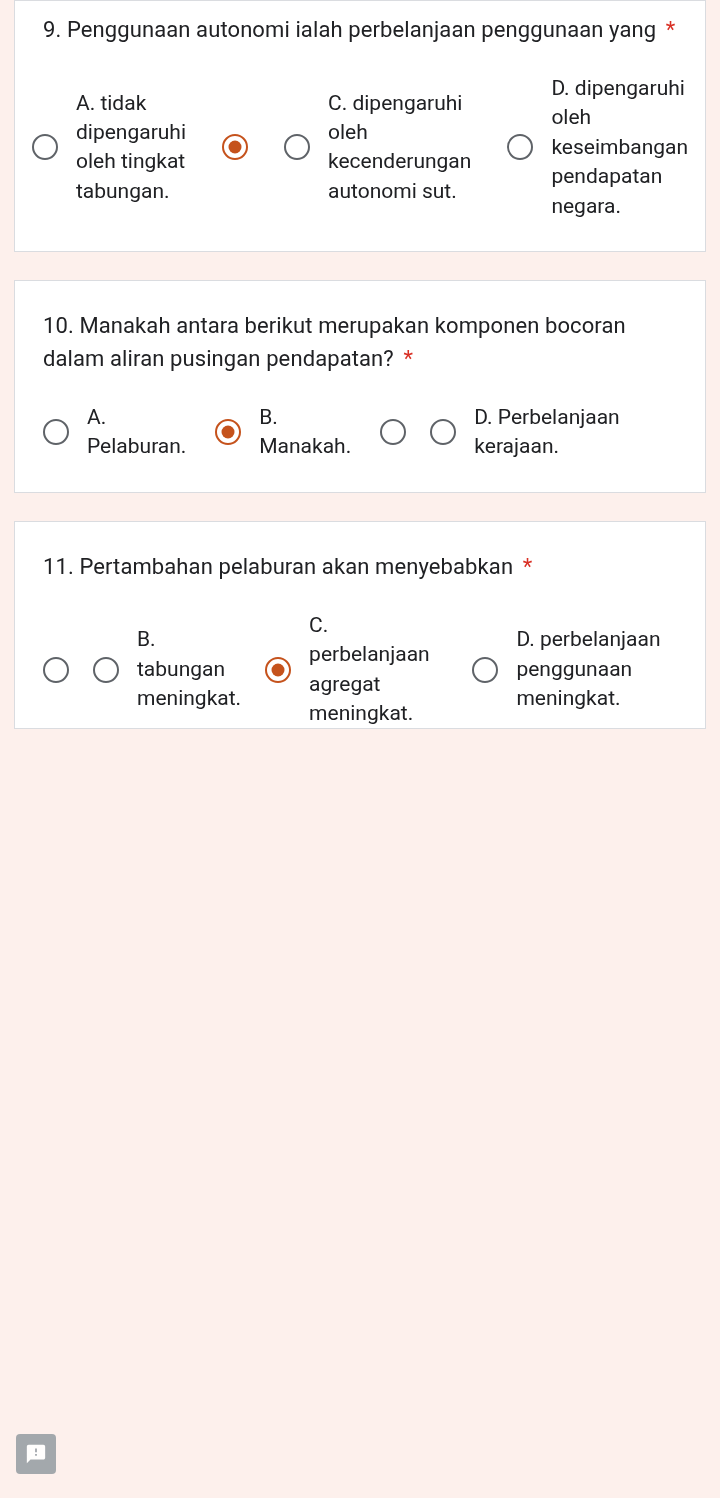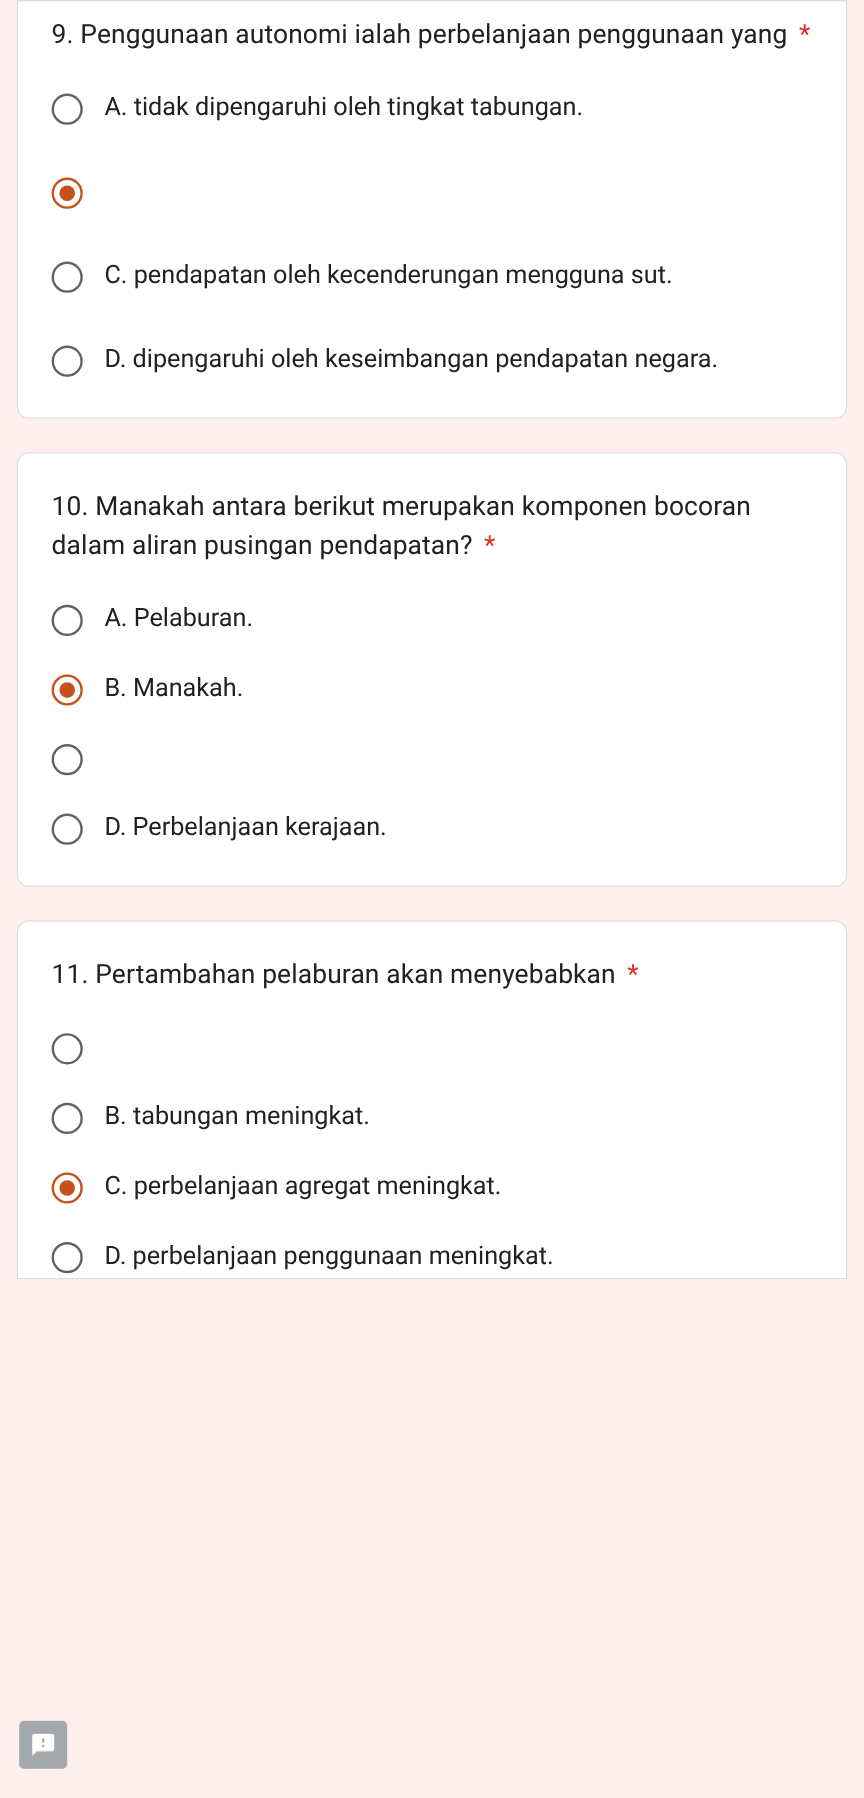--- a/index.html
+++ b/index.html
@@ -4,35 +4,35 @@
 <style>
   * { box-sizing: border-box; margin: 0; padding: 0; }
   body {
     font-family: Roboto, Arial, sans-serif;
     background: #fdf0ec;
     width: 720px;
     color: #202124;
   }
   .card {
     background: #fff;
-    border-radius: 10px;
+    border-radius: 0;
     margin: 0 14px 28px 14px;
     padding: 28px 28px 30px 28px;
     border: 1px solid #dadce0;
   }
   .card.first { margin-top: 0; border-top-left-radius: 0; border-top-right-radius: 0; padding-top: 12px;}
   .question-title {
     font-size: 22px;
     line-height: 1.5;
     font-weight: 400;
     letter-spacing: 0.1px;
     margin-bottom: 28px;
   }
   .required { color: #d93025; margin-left: 4px; }
-  .options { display: flex; flex-direction: column; gap: 24px; justify-content: center; }
+  .options { display: flex; flex-direction: row; gap: 24px; justify-content: center; }
   .option {
     display: flex;
     align-items: center;
     gap: 18px;
     cursor: pointer;
     min-height: 34px;
   }
   .radio {
     width: 26px;
     height: 26px;
@@ -84,21 +84,21 @@
   <div class="options spaced">
     <div class="option">
       <div class="radio"></div>
       <div class="option-label">A.  tidak dipengaruhi oleh tingkat tabungan.</div>
     </div>
     <div class="option">
       <div class="radio selected"></div>
     </div>
     <div class="option">
       <div class="radio"></div>
-      <div class="option-label">C.  pendapatan oleh kecenderungan mengguna sut.</div>
+      <div class="option-label">C.  dipengaruhi oleh kecenderungan autonomi sut.</div>
     </div>
     <div class="option">
       <div class="radio"></div>
       <div class="option-label">D.  dipengaruhi oleh keseimbangan pendapatan negara.</div>
     </div>
   </div>
 </div>
 
 <div class="card">
   <div class="question-title">

